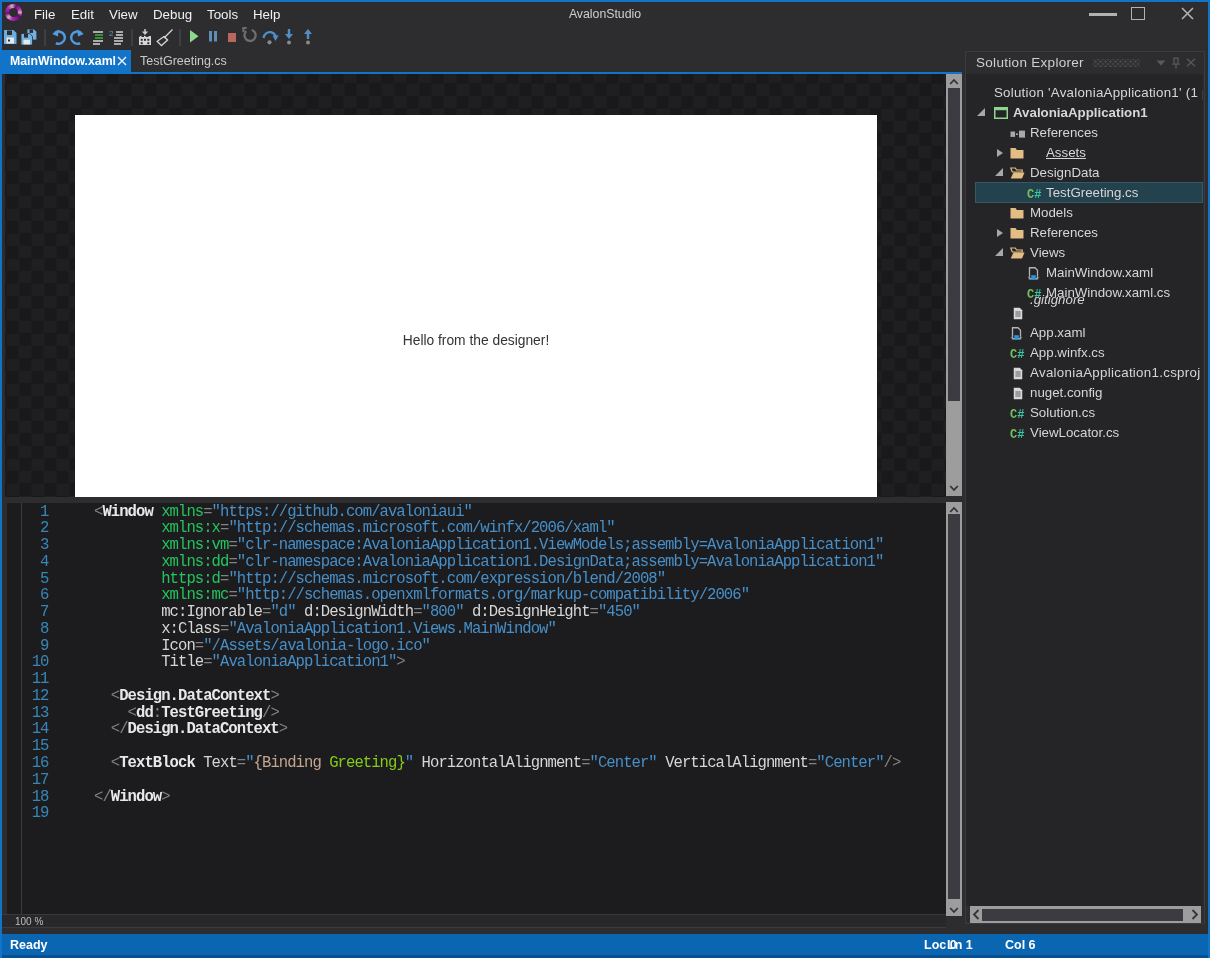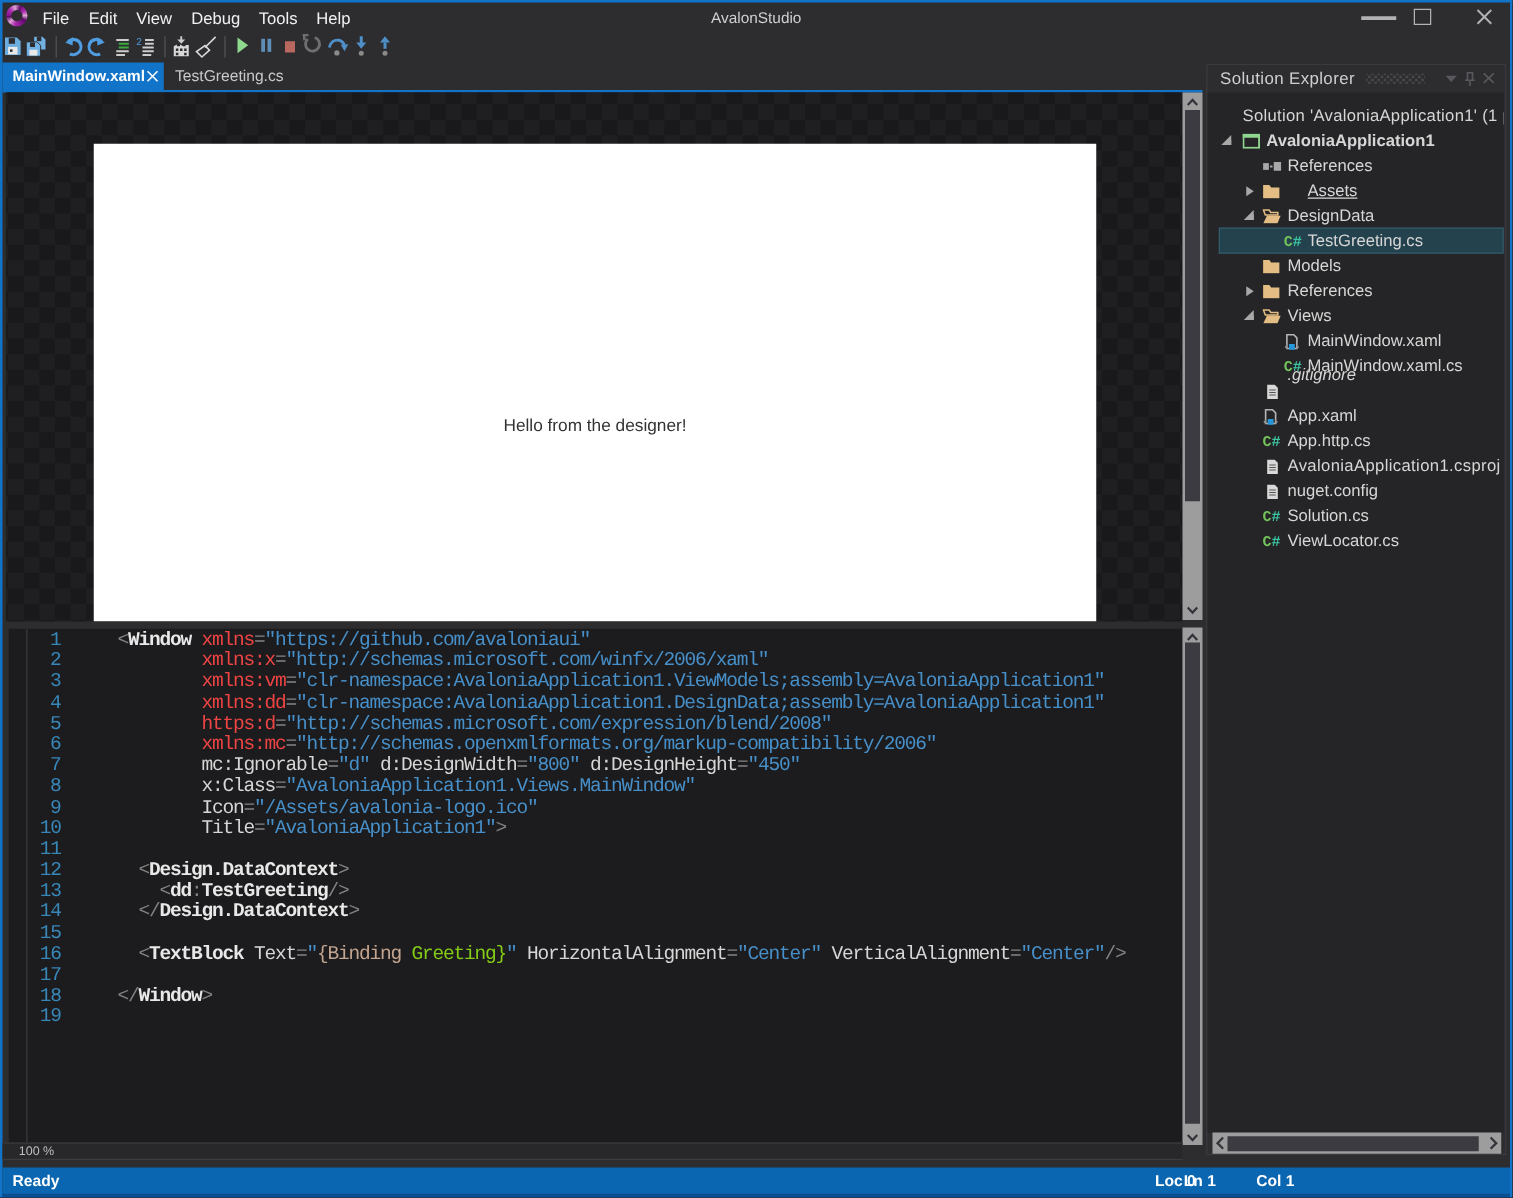--- a/index.html
+++ b/index.html
@@ -32,21 +32,21 @@
   #dtext { position:absolute; left:0; width:802px; top:218px; text-align:center; font-size:13.8px; color:#333; }
   
   
   #codebg { left:7px; top:503px; width:939px; height:411px; background:#1c1c1e; }
   #gutline { left:21px; top:503px; width:1px; height:411px; background:#3a3a3e; }
   .mono { font-family:"Liberation Mono", monospace; font-size:15.6px; letter-spacing:-0.96px; line-height:16.77px; white-space:pre; }
   #gutter { left:0px; top:503.5px; width:48.5px; text-align:right; color:#3787b8; }
   #code { left:94px; top:503.5px; color:#d8d8d8; }
   .p { color:#828282; }
   .t { color:#e8e8e8; font-weight:bold; }
-  .x { color:#ef4444; }
+  .x { color:#22c55e; }
   .a { color:#d6d6d6; }
   .s { color:#478fc8; }
   .bz { color:#c4a58f; }
   .gz { color:#84cc16; }
   
   #zoomstrip { left:2px; top:914px; width:944px; height:14px; background:#28282b; border-top:1px solid #39393d; border-bottom:1px solid #3c3c40; color:#bdbdbd; font-size:10px; line-height:13px; padding-left:13px; }
   
   .sbv { width:15.5px; background:#9d9d9d; }
   #sb1 { left:946px; top:74px; height:422px; }
   #sb2 { left:946px; top:502px; height:414px; }
@@ -322,21 +322,21 @@
         </g>
       </svg></div>
     <div class="abs row " style="left:1030px; top:290px; width:173px; overflow:hidden; white-space:nowrap;font-style:italic;">.gitignore</div>
     <div class="abs" style="left:1010px; top:327px; height:14px; line-height:12px;"><svg width="13" height="14" viewBox="0 0 13 14">
         <path d="M2.5,0.75 h5.5 l2.5,2.5 v8.5 h-8 z" fill="none" stroke="#b4b4b4" stroke-width="1.3"></path>
         <rect x="4.2" y="8.2" width="4.6" height="4.6" fill="#2797db"></rect>
         <path d="M2.8,9 l-1.5,1.5 1.5,1.5 M10.2,9 l1.5,1.5 -1.5,1.5" stroke="#8a8a8a" stroke-width="0.9" fill="none"></path>
       </svg></div>
     <div class="abs row " style="left:1030px; top:323px; width:173px; overflow:hidden; white-space:nowrap;">App.xaml</div>
     <div class="abs" style="left:1010px; top:347px; height:14px; line-height:12px;"><span style="font:bold 12px 'Liberation Mono',monospace;"><span style="color:#74c25c;">C</span><span style="color:#3bc5a3;">#</span></span></div>
-    <div class="abs row " style="left:1030px; top:343px; width:173px; overflow:hidden; white-space:nowrap;">App.http.cs</div>
+    <div class="abs row " style="left:1030px; top:343px; width:173px; overflow:hidden; white-space:nowrap;">App.winfx.cs</div>
     <div class="abs" style="left:1012px; top:367px; height:14px; line-height:12px;"><svg width="12" height="13" viewBox="0 0 12 13">
         <path d="M1.75,0.75 h6 l2.5,2.5 v9 h-8.5 z" fill="#d8d8d8"></path>
         <g stroke="#555" stroke-width="0.9">
           <line x1="3.4" y1="5" x2="8.6" y2="5"></line>
           <line x1="3.4" y1="7" x2="8.6" y2="7"></line>
           <line x1="3.4" y1="9" x2="8.6" y2="9"></line>
         </g>
       </svg></div>
     <div class="abs row " style="left:1030px; top:363px; width:173px; overflow:hidden; white-space:nowrap; letter-spacing:0.3px;">AvaloniaApplication1.csproj</div>
     <div class="abs" style="left:1012px; top:387px; height:14px; line-height:12px;"><svg width="12" height="13" viewBox="0 0 12 13">
@@ -361,15 +361,15 @@
   <div id="hthumb"></div>
   <svg class="abs" style="left:221px;top:3px;" width="8" height="11" viewBox="0 0 8 11">
       <path d="M1.5,1 L6,5.5 L1.5,10" stroke="#33333a" stroke-width="1.8" fill="none"></path>
     </svg>
 </div>
 
 <div class="abs" id="status">
   <div class="st" style="left:8px;">Ready</div>
   <div class="st" style="left:882px;padding-left:40px;">Loc 0</div>
   <div class="st" style="left:945px;">Ln 1</div>
-  <div class="st" style="left:1003px;">Col 1</div>
+  <div class="st" style="left:1003px;">Col 6</div>
 </div>
 <div class="abs" id="statusdark"></div>
 
 </body></html>

